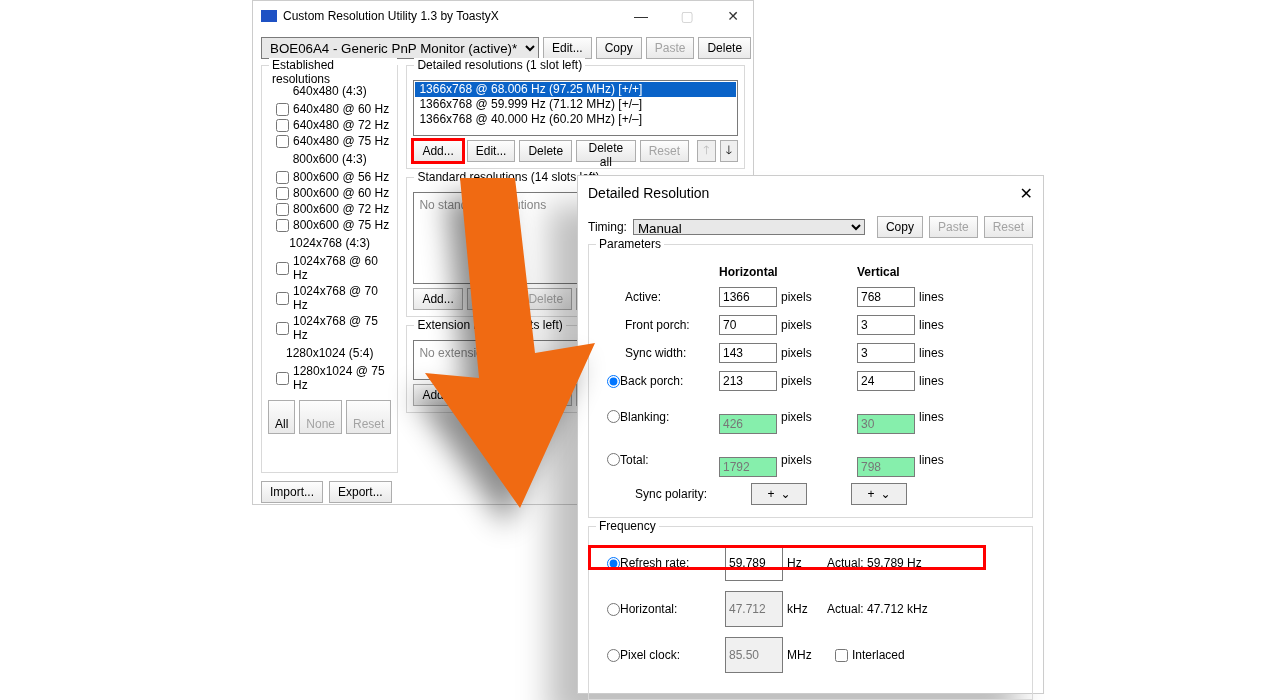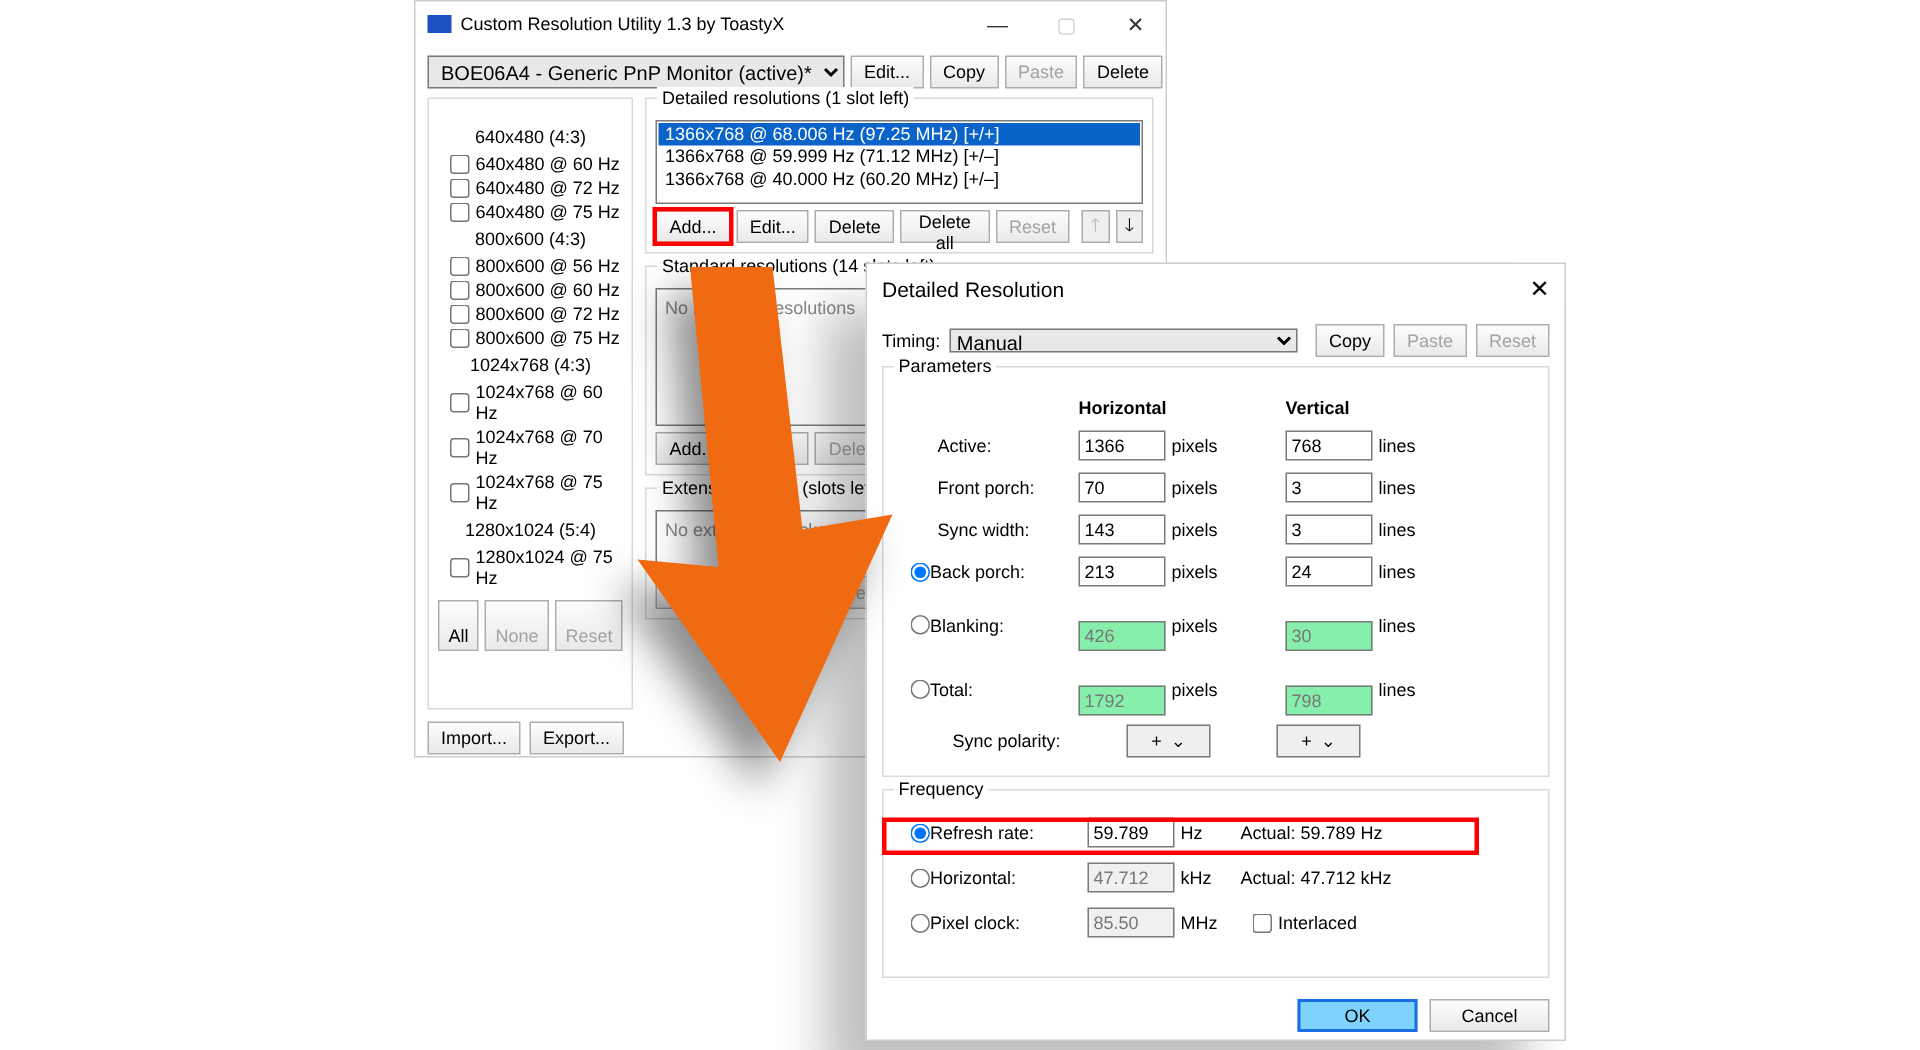--- a/index.html
+++ b/index.html
@@ -14,21 +14,21 @@
     overflow: hidden;
     color: #000;
   }
   
   .window {
     position: absolute;
     background: #fff;
     border: 1px solid #ccc;
   }
   .win-main {
-    left: 276px; top: 0;
+    left: 252px; top: 0;
     width: 502px; height: 505px;
   }
   .titlebar {
     height: 30px;
     display: flex;
     align-items: center;
     padding-left: 8px;
     gap: 6px;
   }
   .appicon {
@@ -154,21 +154,21 @@
   .radio input { margin:0; }
   .polrow { display:flex; align-items:center; gap: 44px; margin: 6px 0 0 12px; }
   .polsel { width:56px; height:22px; border:1px solid #7a7a7a; background:#efefef; text-align:center; display:inline-flex;align-items:center;justify-content:center; gap:6px; }
   .freq-table {
     display: grid;
     grid-template-columns: 118px 62px 40px 180px;
     row-gap: 10px;
     align-items:center;
     margin: 4px 0 0 12px;
   }
-  .freq-table input[type=text]{ width:58px;height:20px;border:1px solid #7a7a7a;padding:0 3px;font:inherit; }
+  .freq-table input[type=text]{ width:58px;height:36px;border:1px solid #7a7a7a;padding:0 3px;font:inherit; }
   .freq-table input[disabled]{ background:#f0f0f0;color:#777; }
   .freq-highlight {
     position:absolute;
     border: 3px solid #ff0000;
     left: 588px; top: 545px;
     width: 398px; height: 25px;
     pointer-events:none;
   }
   .dlg-bottom {
     display:flex; justify-content:flex-end; gap:8px;
@@ -204,20 +204,21 @@
       </select>
       <button class="btn">Edit...</button>
       <button class="btn">Copy</button>
       <button class="btn disabled">Paste</button>
       <button class="btn">Delete</button>
     </div>
     <div class="cols">
 
       <div class="col-left">
         <div class="groupbox" style="height:408px;">
+          <span class="legend">Established resolutions</span>
           <div id="est-groups">
               <div class="reshead">640x480 (4:3)</div>
               <label class="chk">
                 <input type="checkbox" style="">
                 <span>640x480 @ 60 Hz</span>
               </label>
               <label class="chk">
                 <input type="checkbox" style="">
                 <span>640x480 @ 72 Hz</span>
               </label>

